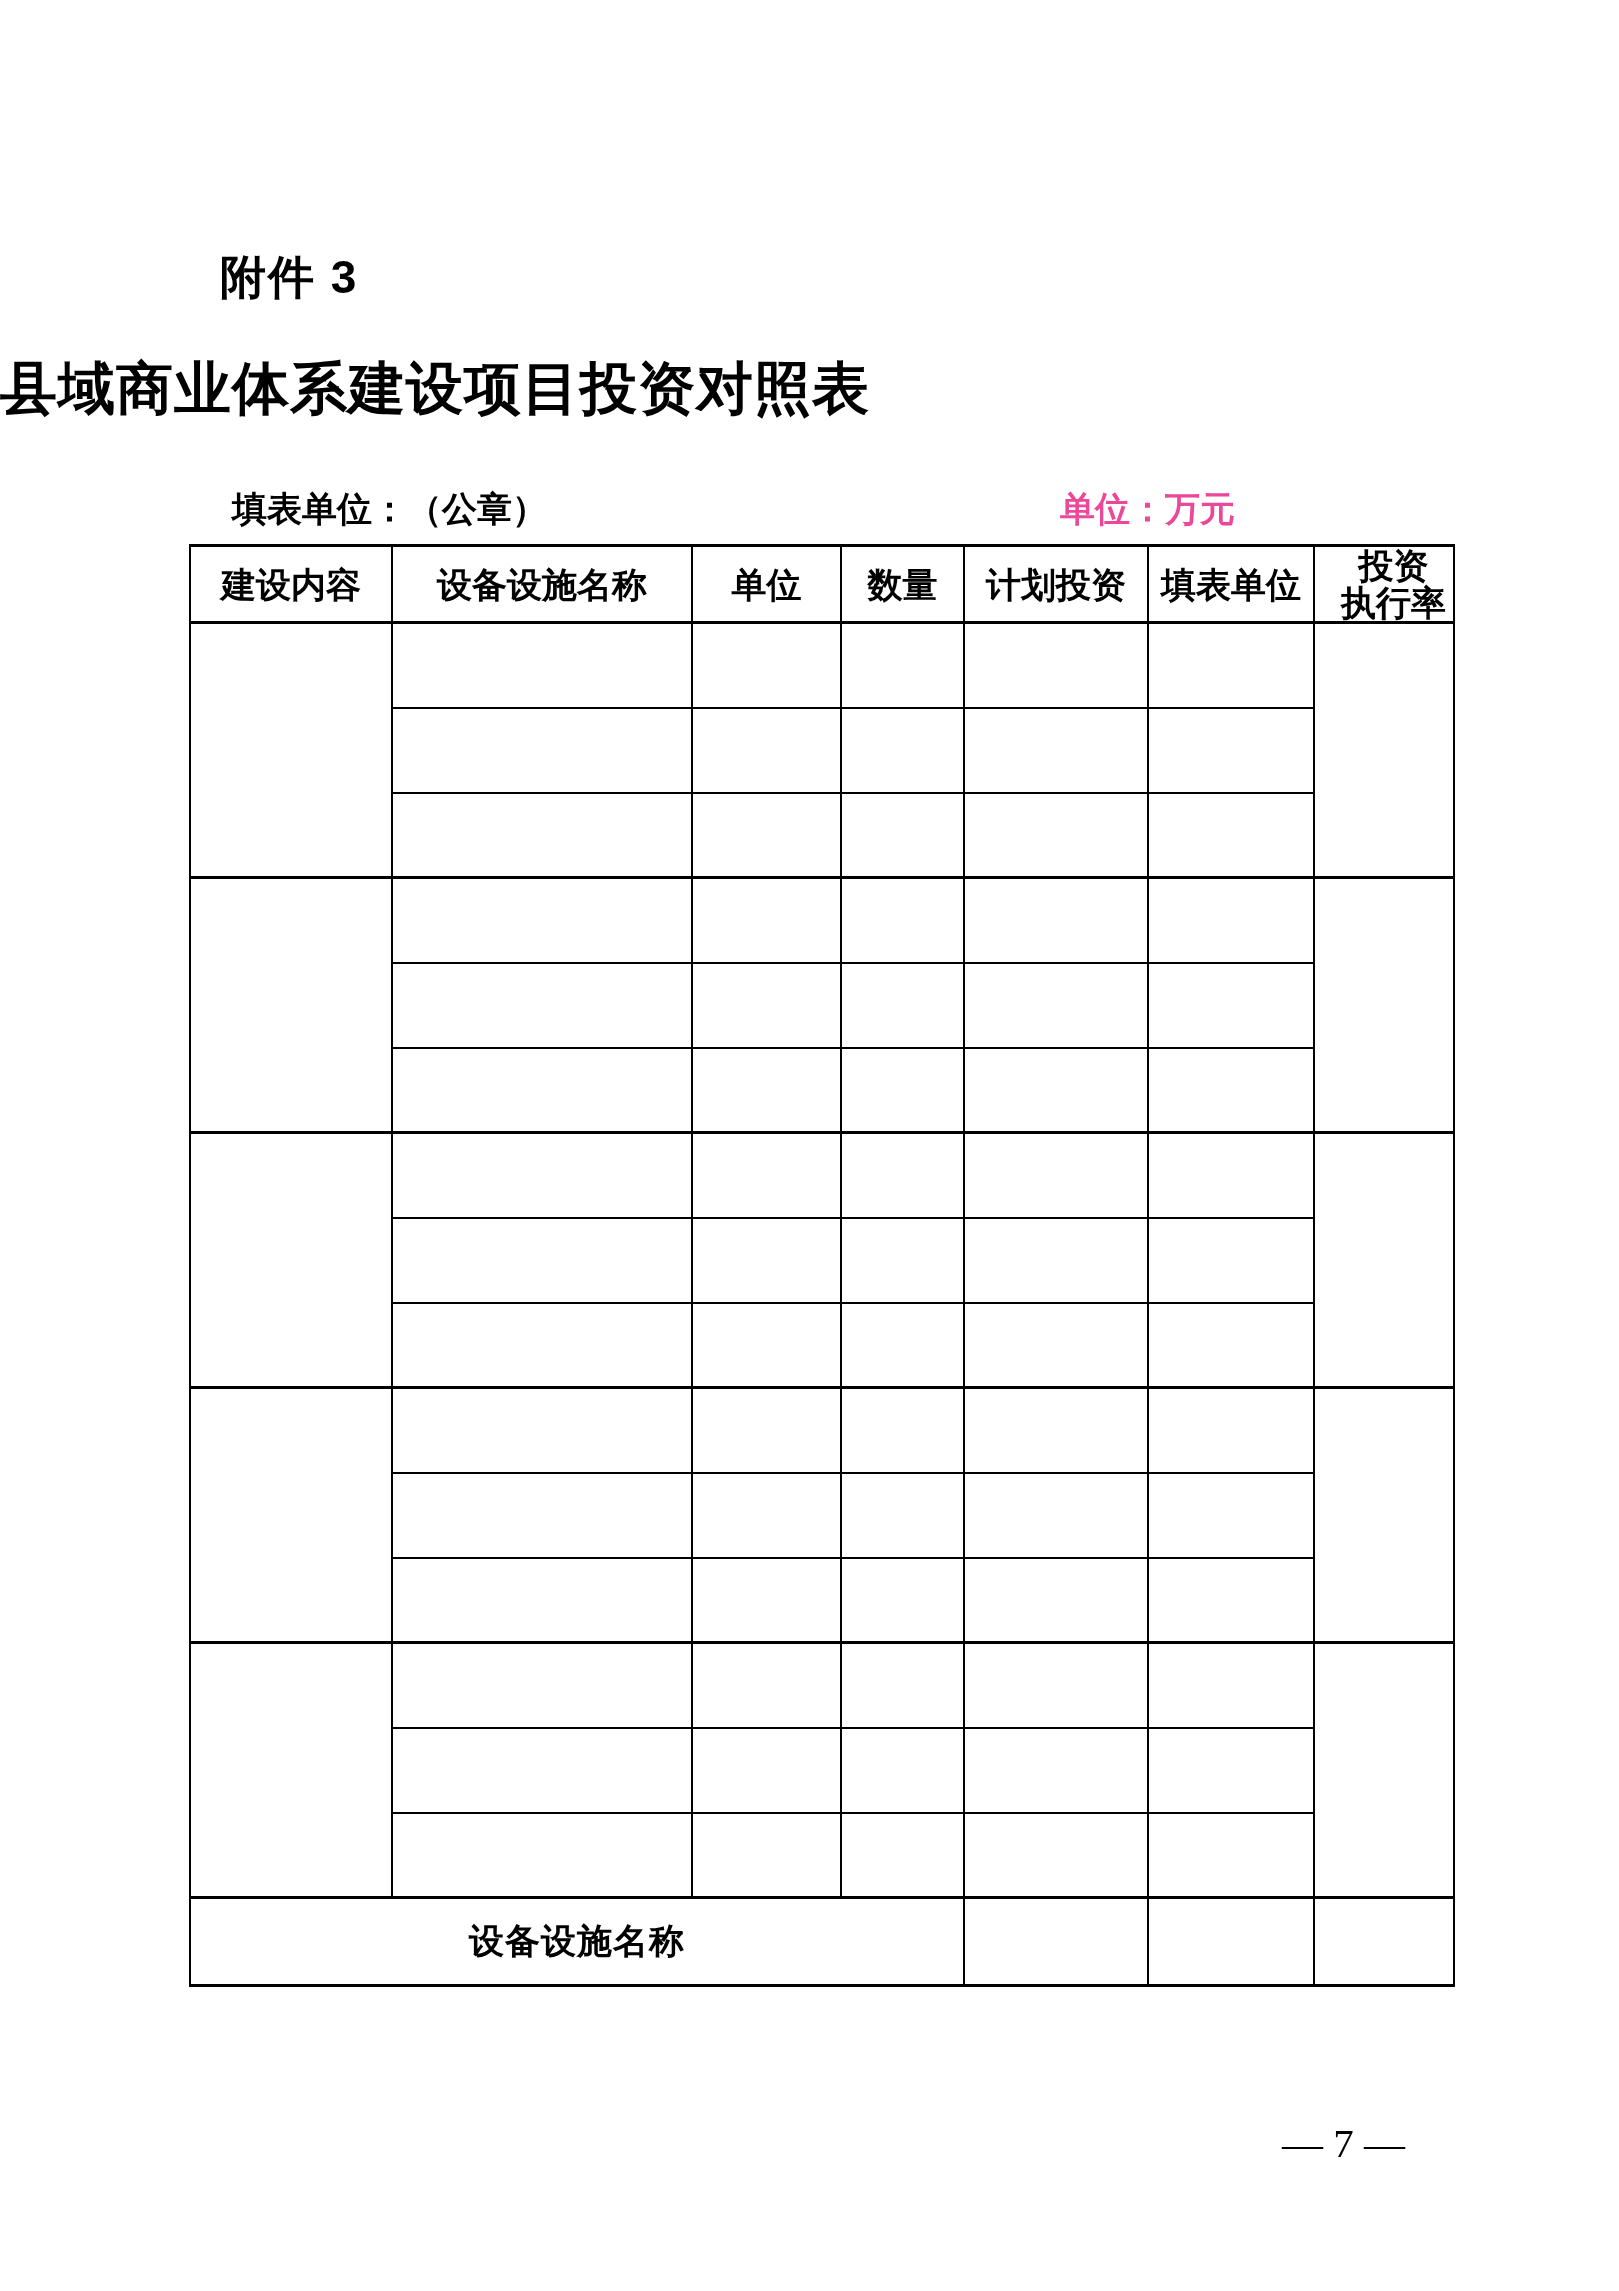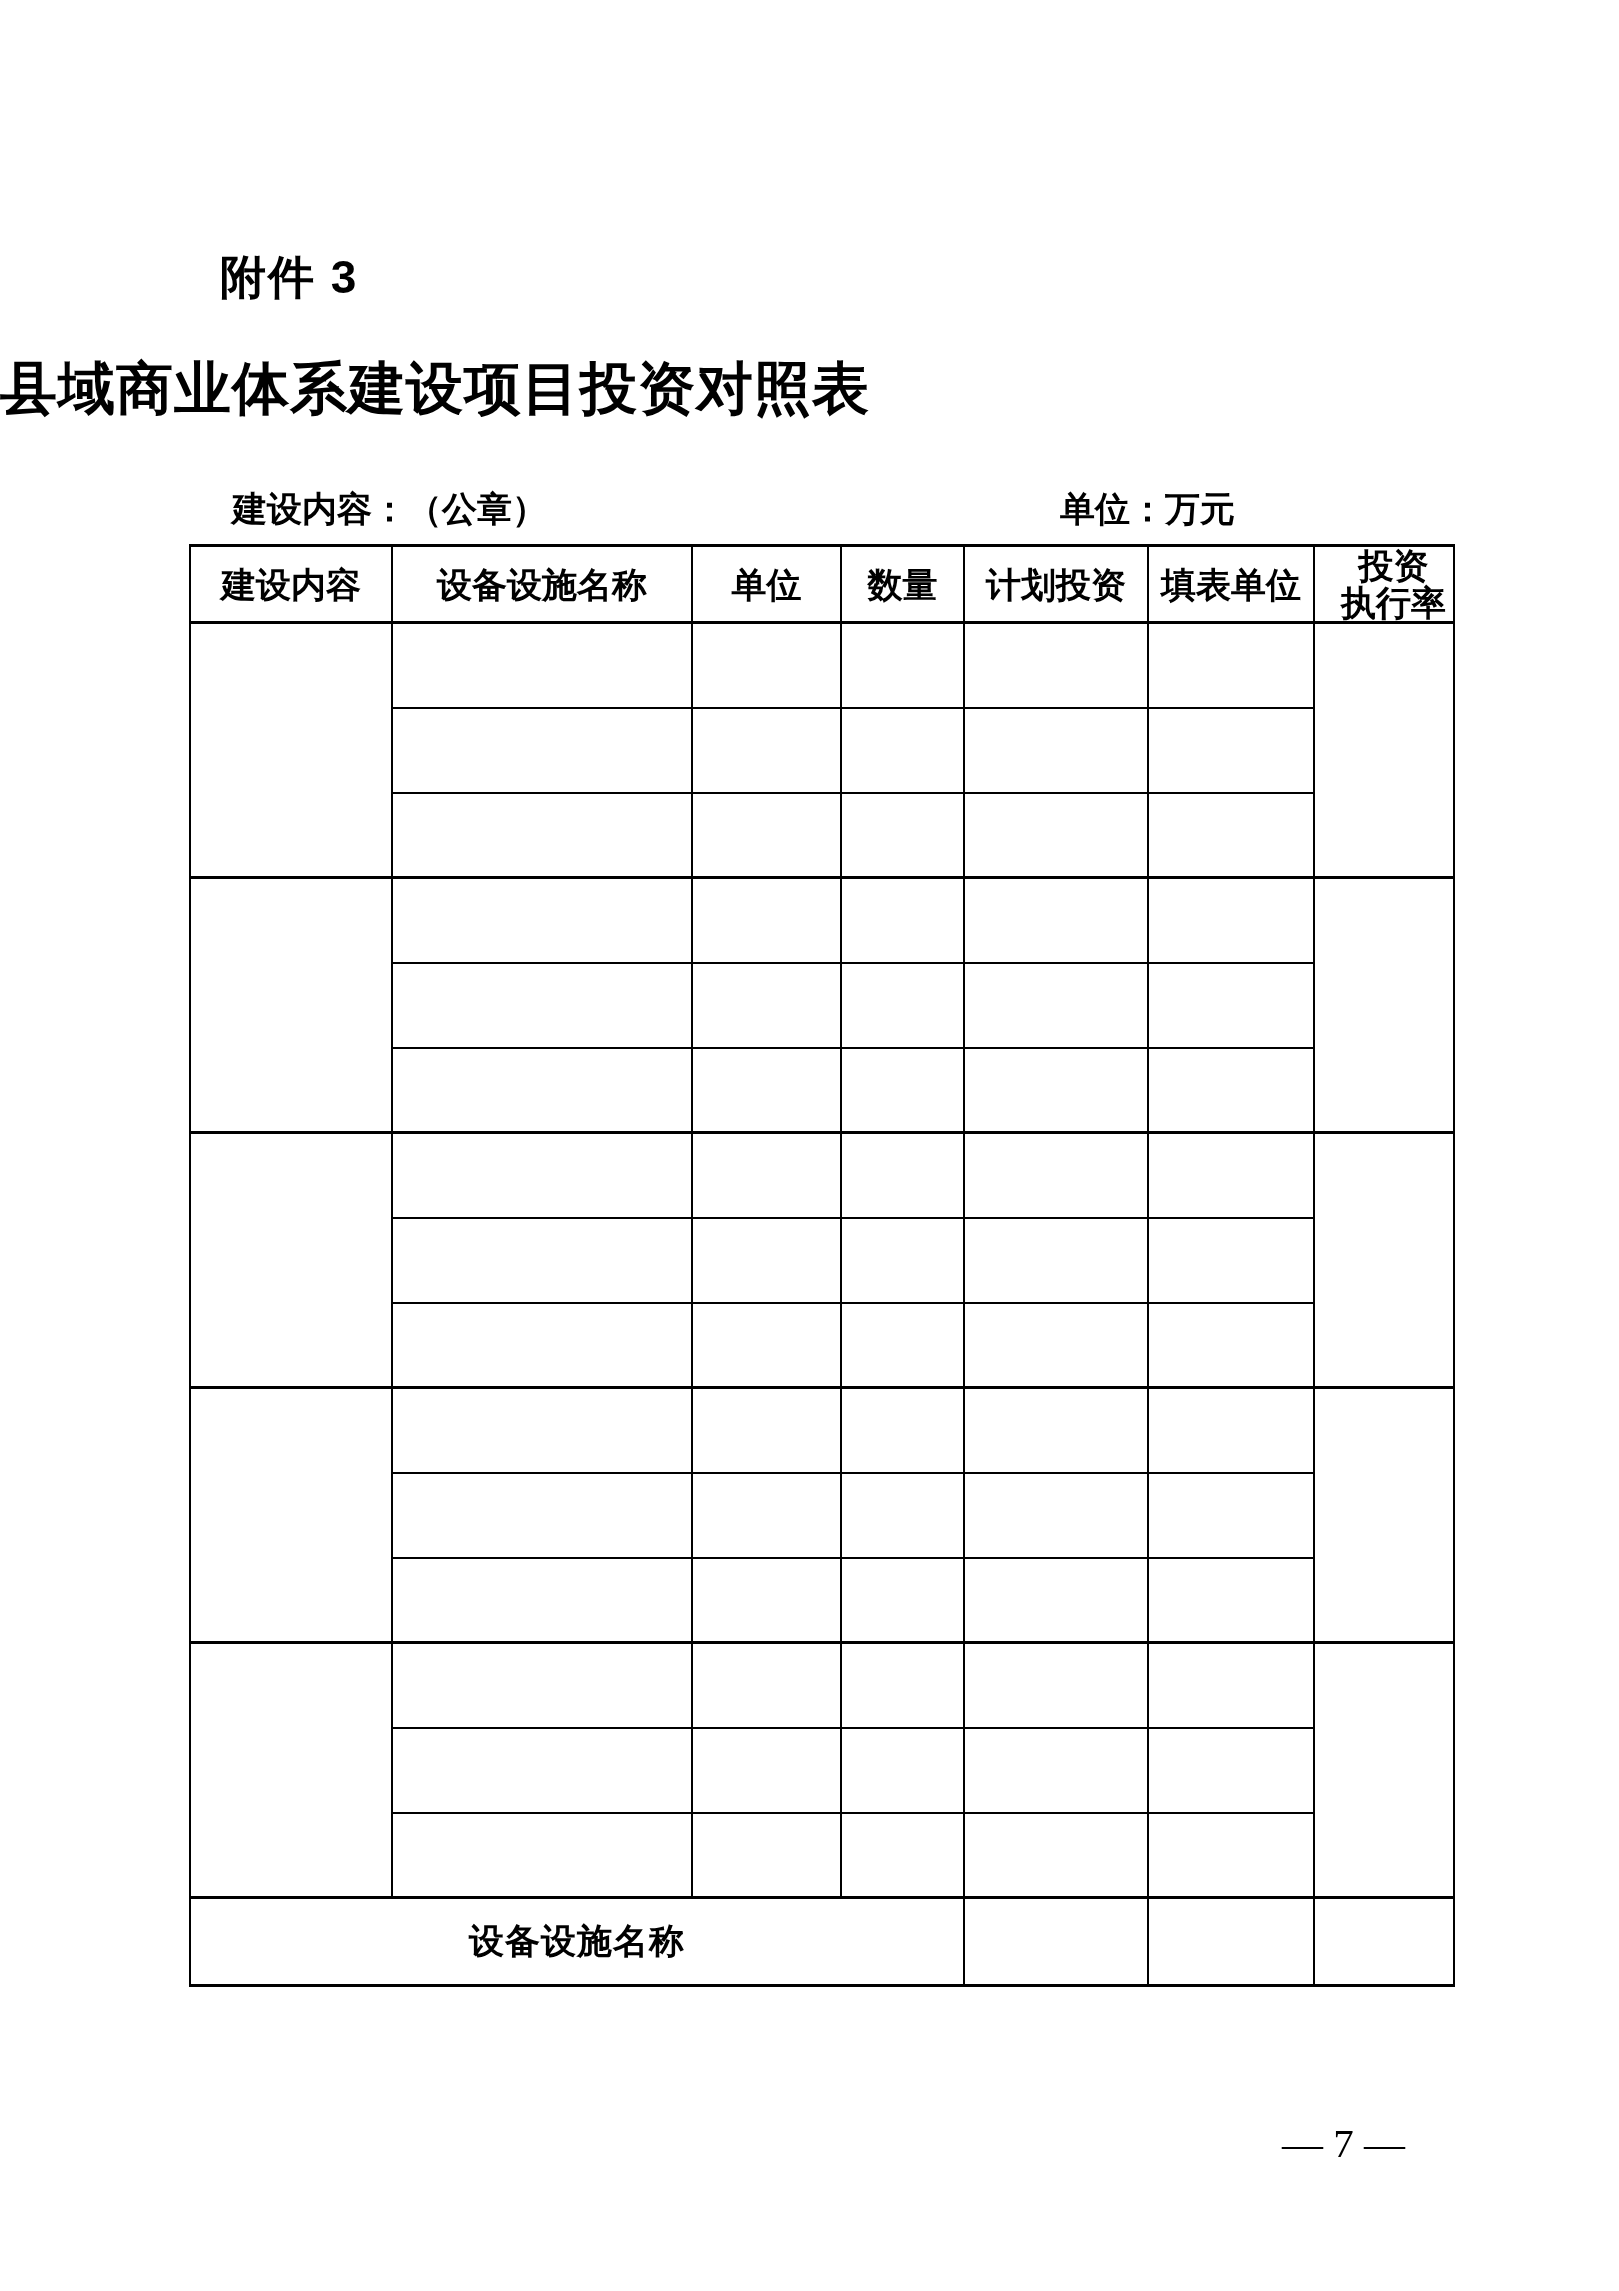--- a/index.html
+++ b/index.html
@@ -47,21 +47,21 @@
     font-size: 35px;
     font-weight: 600;
     color: #000;
   }
   .meta-right {
     position: absolute;
     left: 1060px;
     top: 0;
     font-size: 35px;
     font-weight: 600;
-    color: #000000;
+    color: #ec4899;
   }
 
   table.inv-table {
     position: absolute;
     left: 189px;
     top: 544px;
     width: 1264px;
     border-collapse: collapse;
     table-layout: fixed;
     border-top: 3.9px solid #000;
@@ -115,21 +115,21 @@
 </head>
 <body>
 
 <div class="page">
 
   <div class="attachment-label">附件 3</div>
 
   <div class="doc-title">县域商业体系建设项目投资对照表</div>
 
   <div class="meta-row">
-    <span class="meta-left">建设内容：（公章）</span>
+    <span class="meta-left">填表单位：（公章）</span>
     <span class="meta-right">单位：万元</span>
   </div>
 
   <table class="inv-table">
     <colgroup>
       <col style="width:202px">
       <col style="width:300px">
       <col style="width:149px">
       <col style="width:123px">
       <col style="width:184px">

